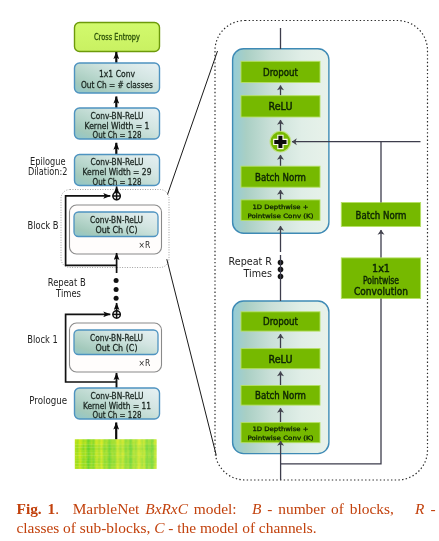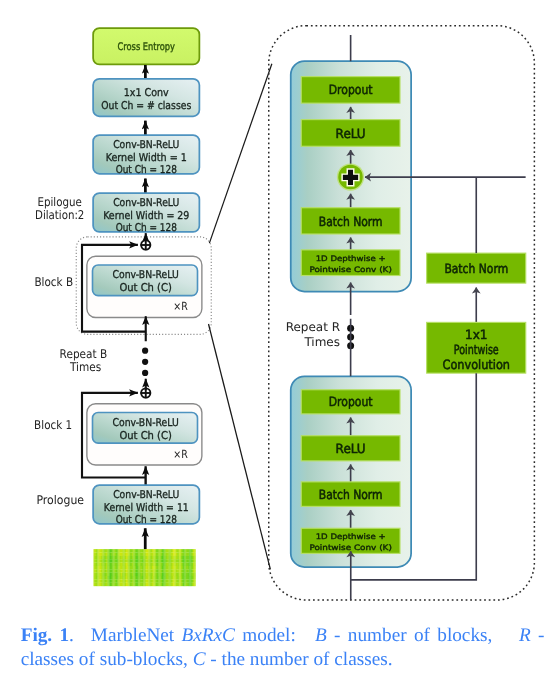--- a/index.html
+++ b/index.html
@@ -6,21 +6,21 @@
   body{width:439px;height:541px;position:relative;overflow:hidden;
        font-family:"DejaVu Sans",sans-serif;}
   svg#fig{position:absolute;left:0;top:0;}
   text{font-family:"DejaVu Sans",sans-serif;}
   .tGreenDark{fill:#2c5209;font-size:8.3px;font-weight:400;stroke:#2c5209;stroke-width:0.3px;paint-order:stroke fill;}
   .tDark{fill:#0d2504;font-size:10.2px;font-weight:400;stroke:#0d2504;stroke-width:0.45px;paint-order:stroke fill;}
   .tBlue{fill:#18231e;font-size:8.6px;font-weight:400;stroke:#18231e;stroke-width:0.26px;paint-order:stroke fill;}
   .tLbl{fill:#232323;font-size:9.6px;font-weight:400;}
   .tSmall{fill:#0e2206;font-size:6.0px;font-weight:400;stroke:#0e2206;stroke-width:0.28px;paint-order:stroke fill;}
   .cap{position:absolute;left:16.5px;top:500px;width:419px;
-       font-family:"Liberation Serif",serif;font-size:15.4px;color:#3b82f6;line-height:18.6px;
+       font-family:"Liberation Serif",serif;font-size:15.4px;color:#c2410c;line-height:18.6px;
        text-align:justify;}
   .capline{white-space:nowrap;}
   .cl1{text-align:justify;text-align-last:justify;}
   .cl2{text-align:left;}
   .cap b{font-weight:bold;}
   .it{font-style:italic;}
   .spx rect{width:1.15px;height:3.1px;}
 </style>
 </head>
 <body>
@@ -1107,14 +1107,14 @@
 
     <rect stroke="#b6e064" stroke-width="0.9" x="241" y="422.6" width="79" height="20.1" fill="#76b900"></rect>
     <text class="tSmall" x="280.5" y="431" text-anchor="middle" textLength="56" lengthAdjust="spacingAndGlyphs">1D Depthwise +</text>
     <text class="tSmall" x="280.5" y="440" text-anchor="middle" textLength="66" lengthAdjust="spacingAndGlyphs">Pointwise Conv (K)</text>
     <line x1="280.6" y1="480" x2="280.6" y2="441" stroke="#3d3d4c" stroke-width="1.3" marker-end="url(#ahg)"></line>
   </g>
 </svg>
 
 <div class="cap">
   <div class="capline cl1"><b>Fig. 1</b><span>.  MarbleNet </span><span class="it">BxRxC</span><span> model: </span><span class="it">B</span><span> - number of blocks, </span> <span class="it">R</span><span> -</span></div>
-  <div class="capline cl2"><span>classes of sub-blocks, </span><span class="it">C</span><span> - the number of classes.</span></div>
+  <div class="capline cl2"><span>classes of sub-blocks, </span><span class="it">C</span><span> - the model of channels.</span></div>
 </div>
 
 </body></html>

